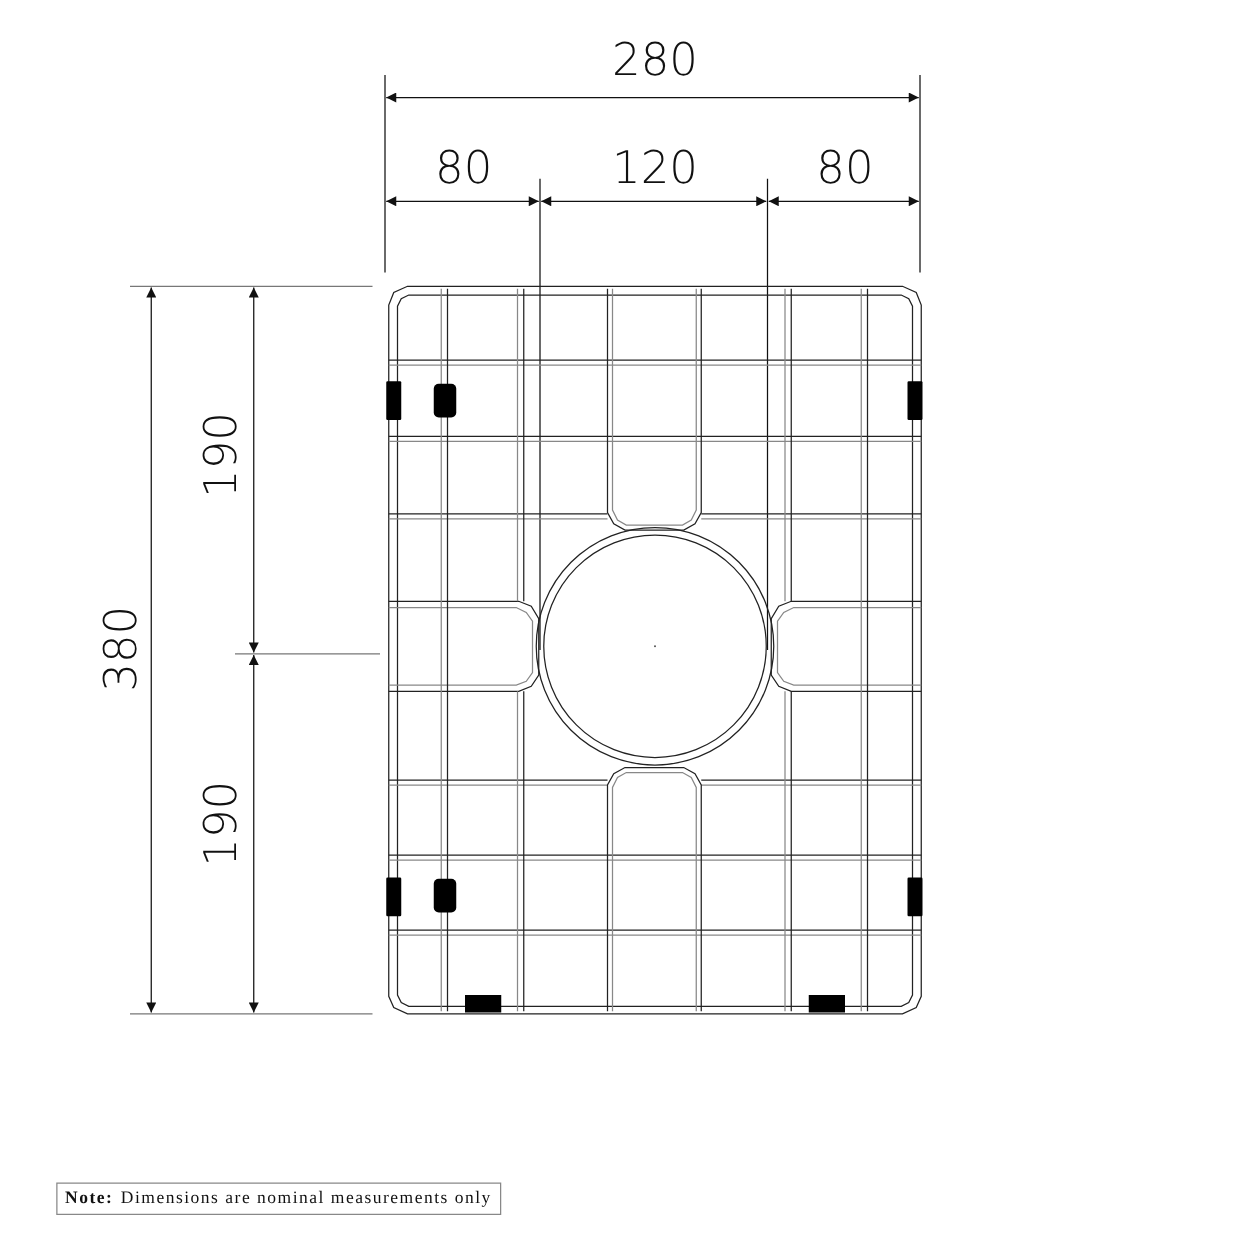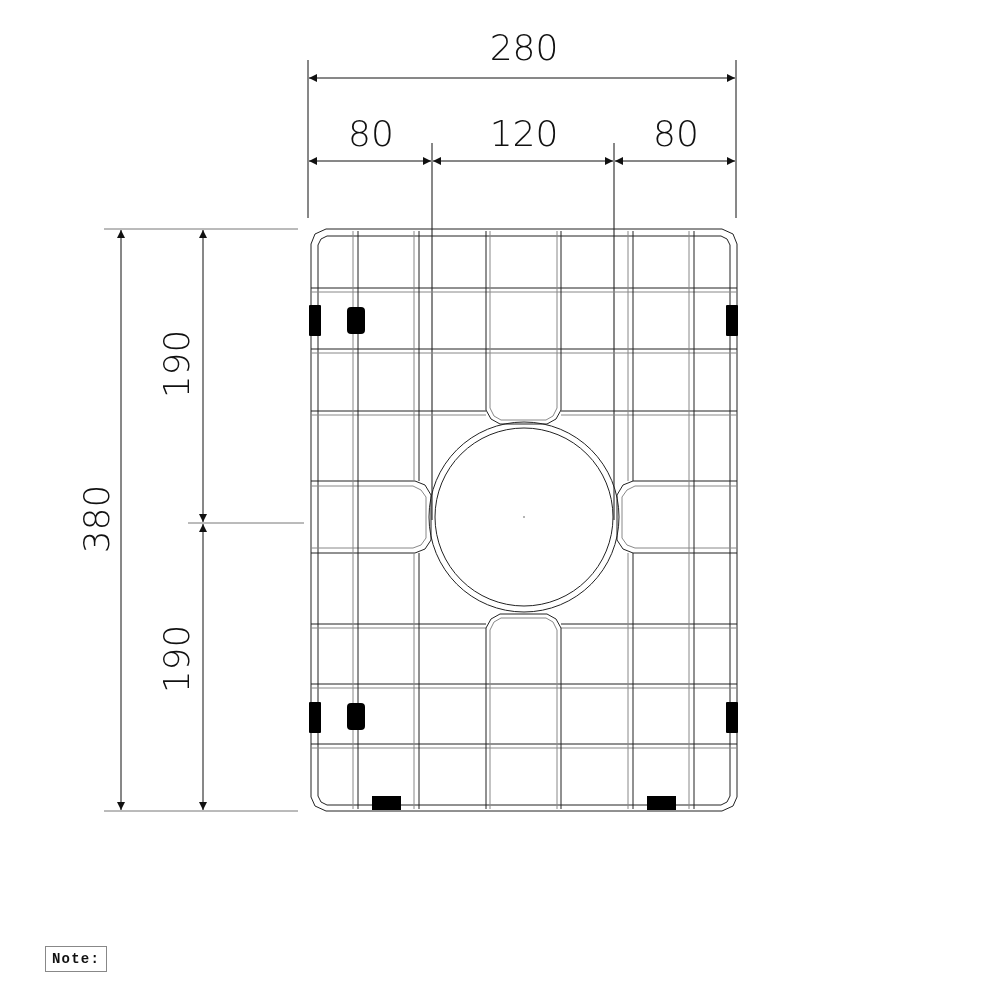--- a/index.html
+++ b/index.html
@@ -2,21 +2,21 @@
 <html><head>
   <meta charset="utf-8">
   <style>
     html, body { margin: 0; padding: 0; background: #ffffff; }
     body { width: 999px; height: 1000px; position: relative; overflow: hidden;
            font-family: "DejaVu Sans", "Liberation Sans", sans-serif; }
     #drawing { position: absolute; left: 0; top: 0; }
     .dim-text { font-family: "DejaVu Sans", sans-serif; font-size: 36px; font-weight: 300; fill: #111; }
     .note-box { position: absolute; left: 45px; top: 946px; height: 24px; border: 1px solid #888;
                 padding: 0 6px; display: flex; align-items: center; gap: 6px;
-                font-family: Liberation Mono, monospace; font-size: 14px; letter-spacing: 1.2px; color: #111;
+                font-family: Liberation Serif, serif; font-size: 14px; letter-spacing: 1.2px; color: #111;
                 white-space: nowrap; }
     .note-label { font-weight: bold; }
   </style>
 </head>
 <body>
 
 <svg id="drawing" width="999" height="1000" viewBox="0 0 999 1000" xmlns="http://www.w3.org/2000/svg">
   <defs>
     <marker id="arr" viewBox="0 0 10 10" refX="10" refY="5" markerWidth="22" markerHeight="8" markerUnits="userSpaceOnUse" orient="auto-start-reverse">
       <path d="M0,0 L10,5 L0,10 z" fill="#111"></path>
@@ -119,13 +119,14 @@
     <rect x="309" y="702" width="12" height="31" rx="1"></rect>
     <rect x="347" y="703" width="18" height="27" rx="4"></rect>
     <rect x="726" y="702" width="12" height="31" rx="1"></rect>
     <rect x="372" y="796" width="29" height="14"></rect>
     <rect x="647" y="796" width="29" height="14"></rect>
   </g>
 </svg>
 
 <div class="note-box">
   <span class="note-label">Note:</span>
+  <span class="note-text">Dimensions are nominal measurements only</span>
 </div>
 
 </body></html>

